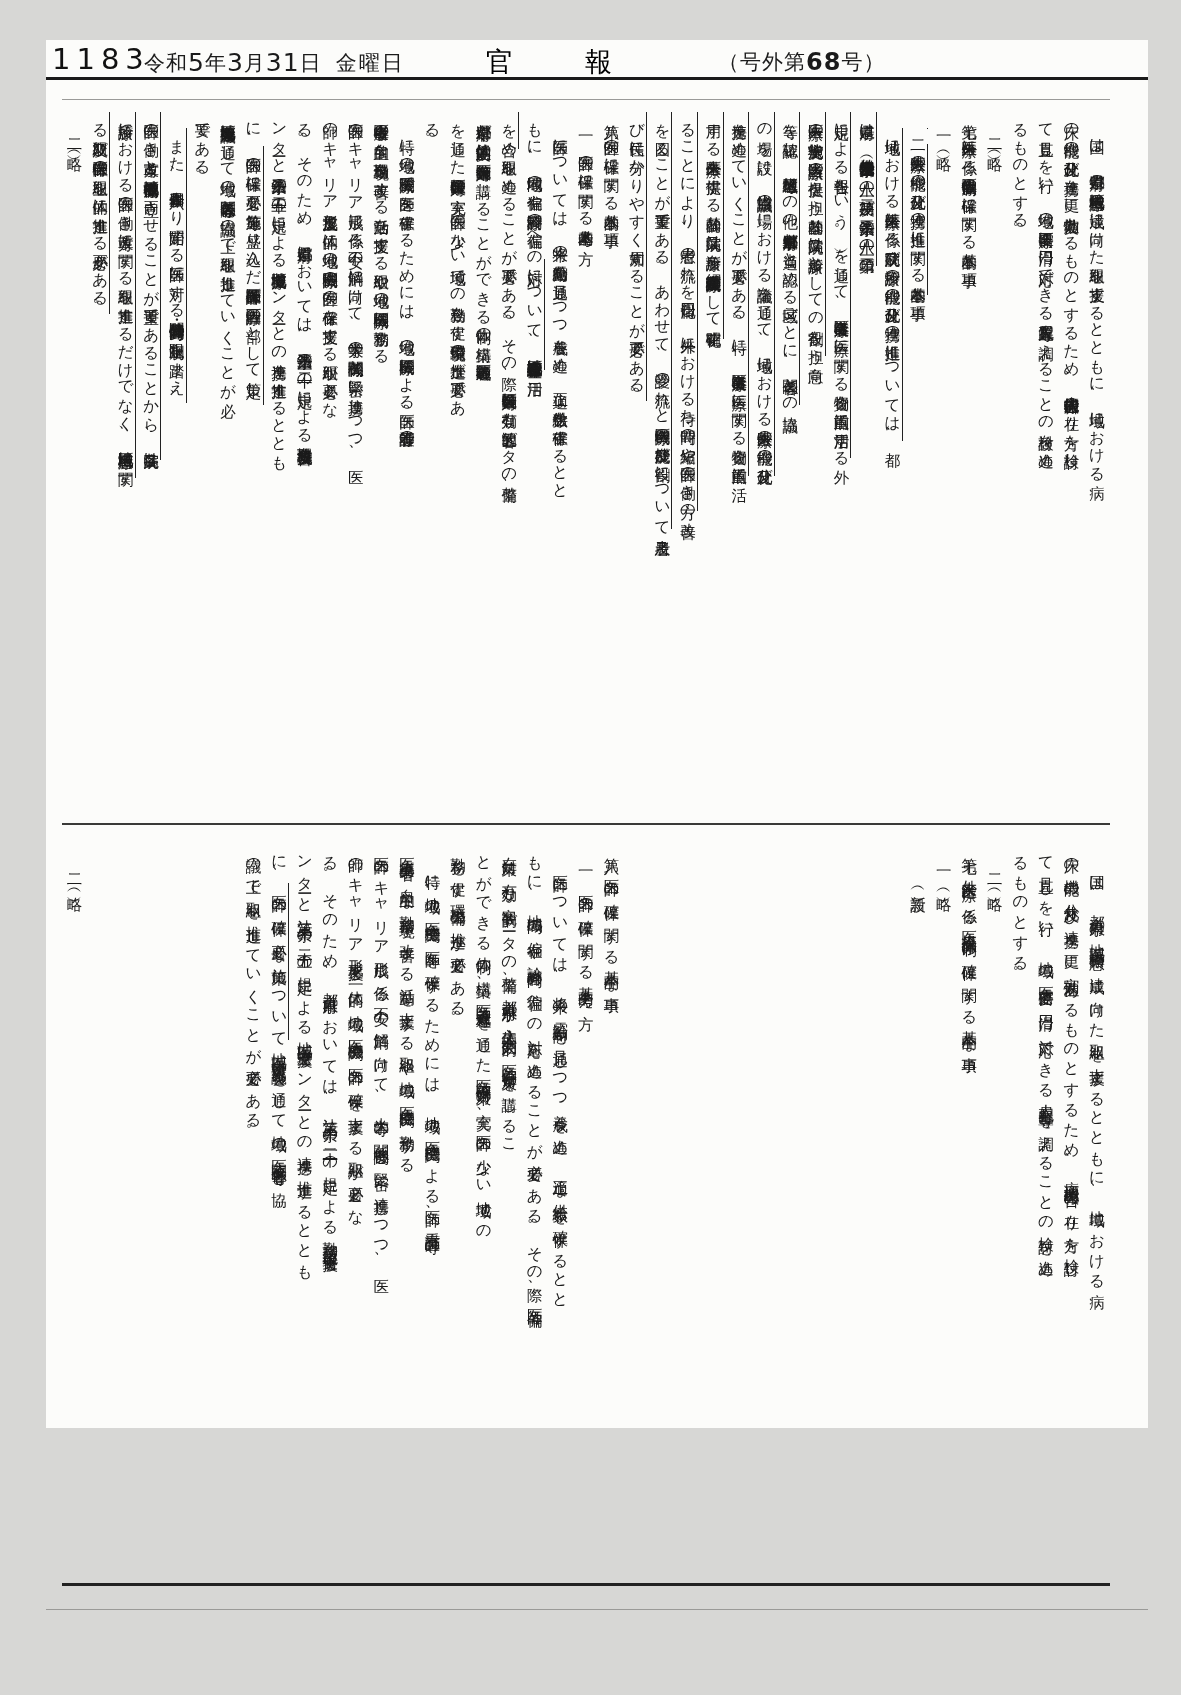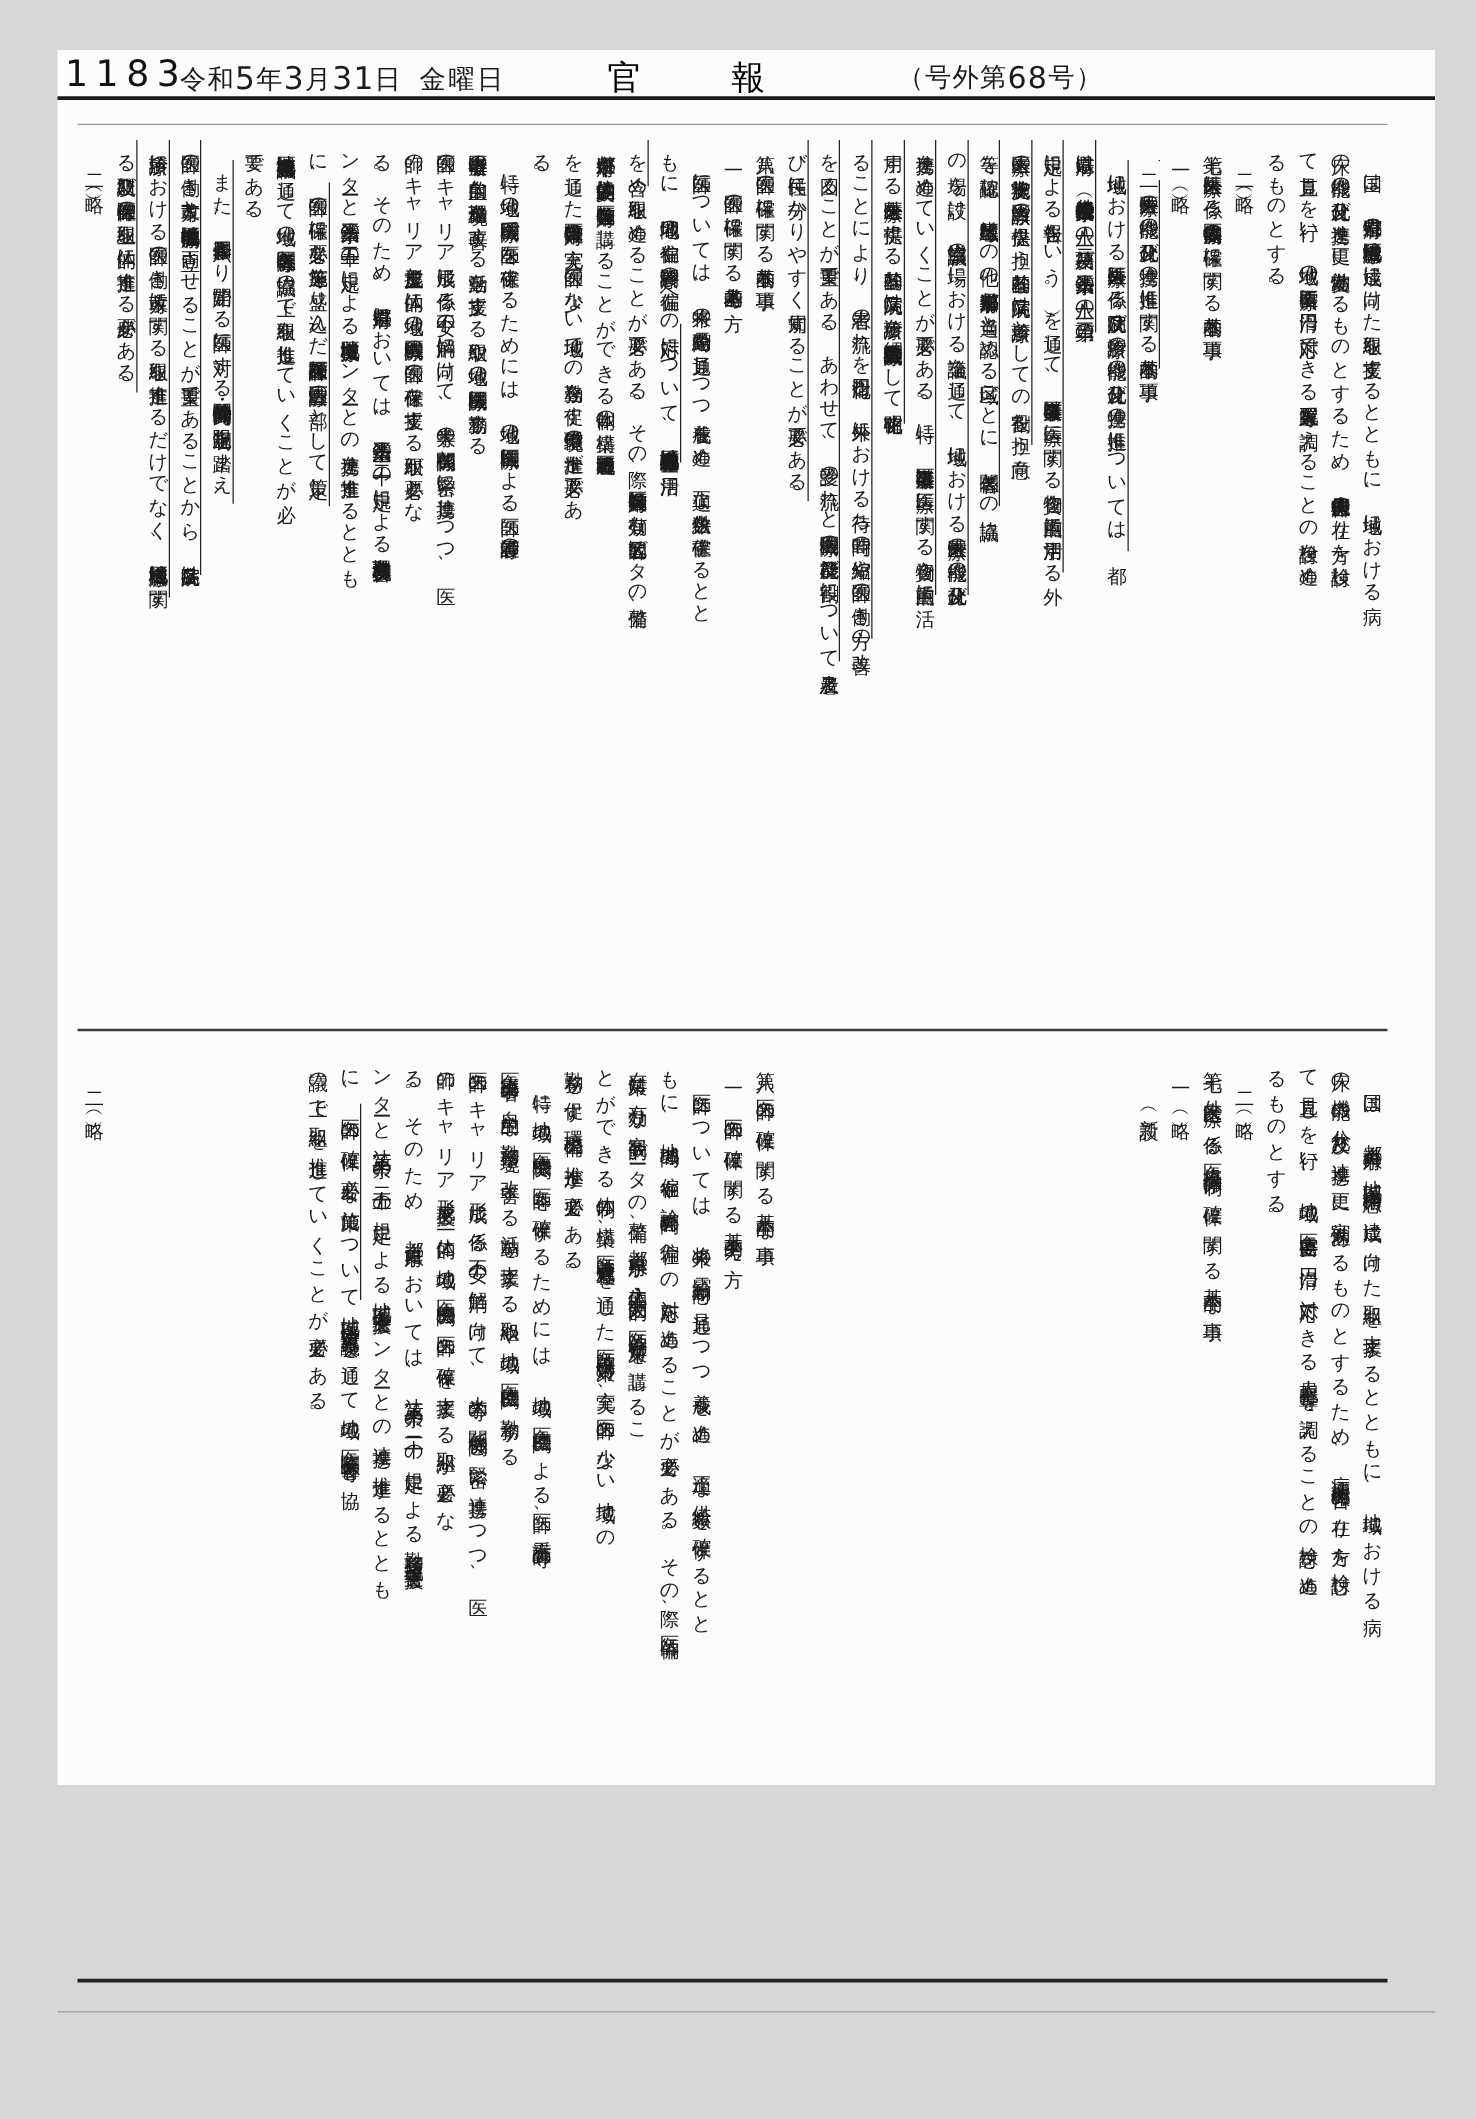--- a/index.html
+++ b/index.html
@@ -25,21 +25,21 @@
   }
   .hdr-date b{font-family:"DejaVu Sans","Liberation Sans",sans-serif;font-size:25px;font-weight:normal;vertical-align:-1px;}
   .hdr-weekday{margin-left:14px;letter-spacing:2px;}
   .hdr-title{
     position:absolute;left:440px;top:4px;
     font-size:27px;letter-spacing:72px;white-space:nowrap;color:#000;
   }
   .hdr-issue{
     position:absolute;left:672px;top:8px;font-size:21px;letter-spacing:1px;white-space:nowrap;
   }
-  .hdr-issue b{font-family:"DejaVu Sans","Liberation Sans",sans-serif;font-size:24px;font-weight:normal;vertical-align:-1px;text-align:center;}
+  .hdr-issue b{font-family:"DejaVu Sans","Liberation Sans",sans-serif;font-size:24px;font-weight:bold;vertical-align:-1px;text-align:center;}
   .rule-header{position:absolute;left:0;top:37px;width:1102px;height:3px;background:#1a1a1a;}
   .rule-tabletop{position:absolute;left:16px;top:59px;width:1048px;height:1px;background:#9a9a98;}
   .rule-middle{position:absolute;left:16px;top:783px;width:1048px;height:2px;background:#3a3a38;}
   .rule-tablebottom{position:absolute;left:16px;top:1543px;width:1048px;height:3px;background:#222;}
   .rule-pagebottom{position:absolute;left:0;top:1569px;width:1102px;height:1px;background:#9a9a98;}
   
   .half{
     position:absolute;left:16px;width:1048px;
   }
   .half-new{top:72px;height:668px;}

